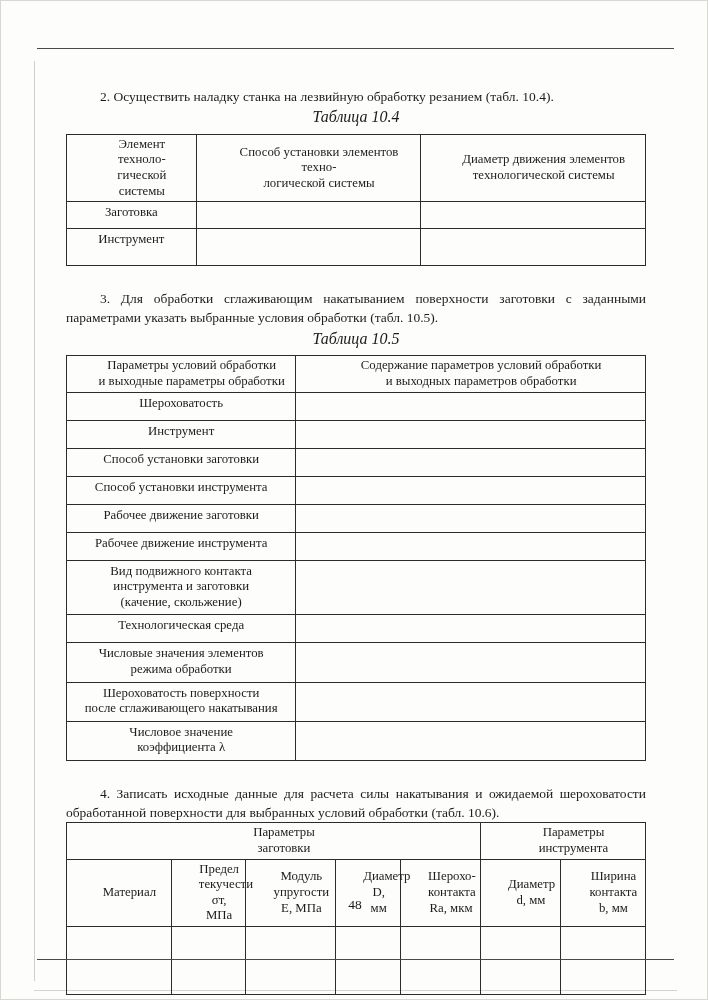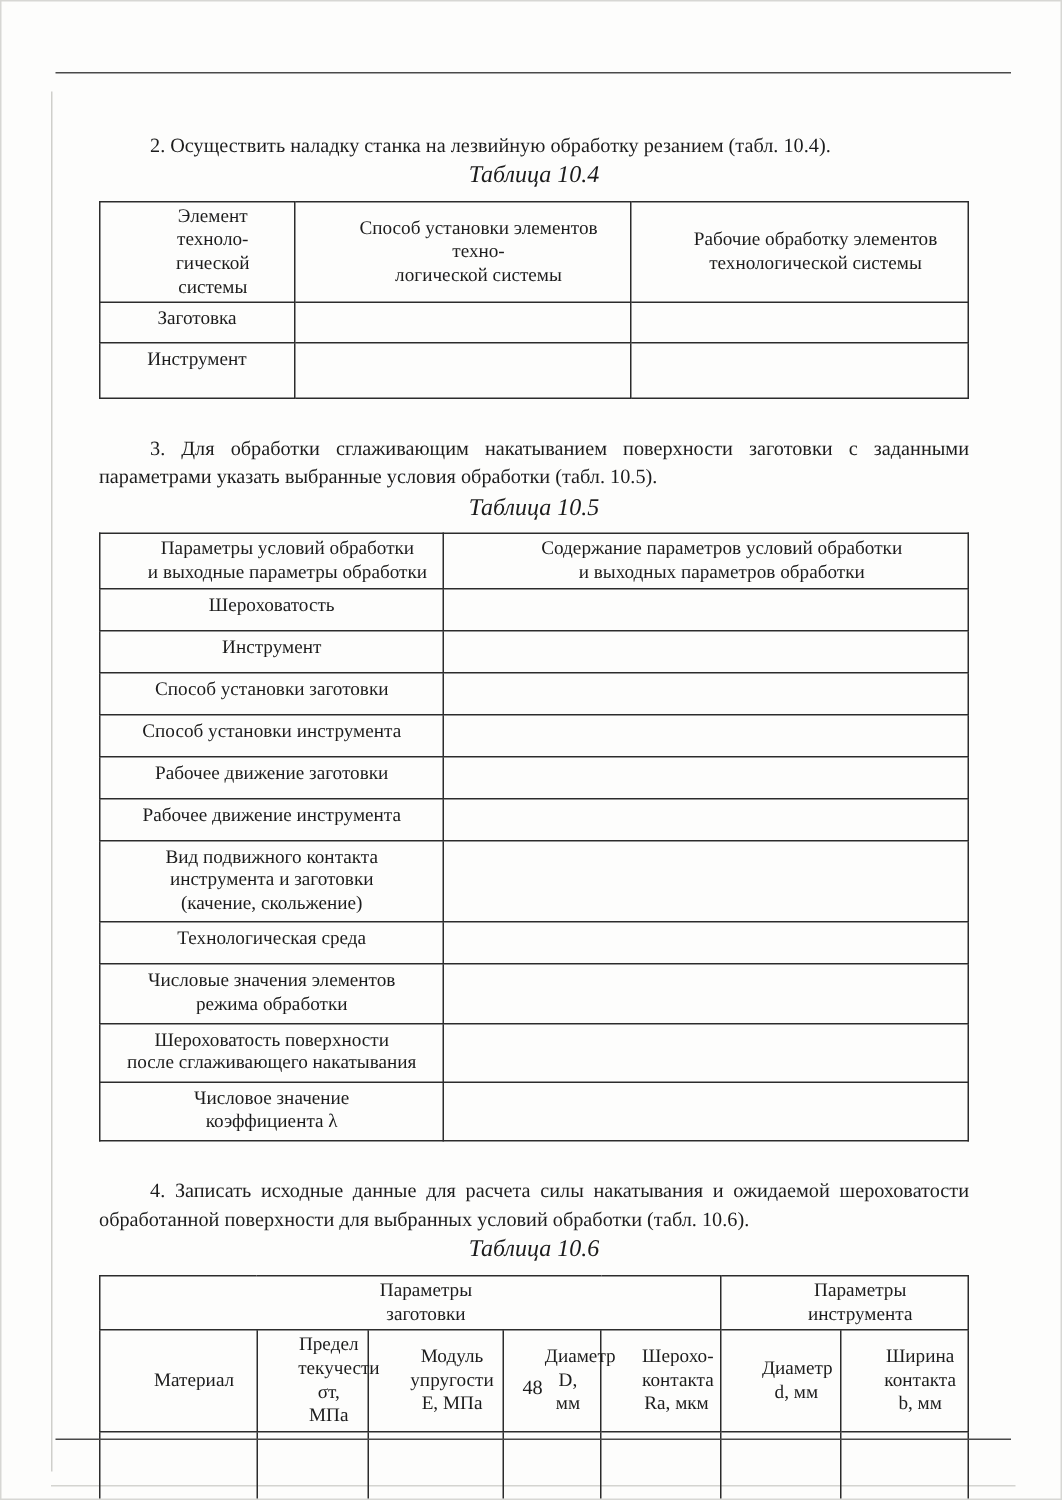--- a/index.html
+++ b/index.html
@@ -87,21 +87,21 @@
   .t106 col.c3 { width: 15.5%; }
   .t106 col.c4 { width: 11.2%; }
   .t106 col.c5 { width: 13.8%; }
   .t106 col.c6 { width: 13.8%; }
   .t106 col.c7 { width: 14.7%; }
   .t106 .row-empty td { height: 68px; }
   .t106 th.sub { vertical-align: middle; }
   .page-number {
     position: absolute;
     left: 0;
-    top: 916px;
+    top: 896px;
     width: 708px;
     text-align: center;
     font-size: 13.5px;
   }
 </style>
 </head>
 <body>
 
 <div class="page">
   <div class="rule rule-top"></div>
@@ -119,21 +119,21 @@
           <col class="c1">
           <col class="c2">
           <col class="c3">
         </colgroup>
       <tbody>
           <tr>
         <th>Элемент техноло-
 гической системы</th>
         <th>Способ установки элементов техно-
 логической системы</th>
-        <th>Рабочие обработку элементов
+        <th>Диаметр движения элементов
 технологической системы</th>
       </tr>
       <tr class="row-zag">
         <td>Заготовка</td>
         <td></td>
         <td></td>
       </tr>
       <tr class="row-instr">
         <td>Инструмент</td>
         <td></td>
@@ -205,21 +205,20 @@
       <tr>
         <td>Числовое значение
 коэффициента λ</td>
         <td></td>
       </tr>
     </tbody>
       </table>
 
     <p class="body-par mt-sec">4. Записать исходные данные для расчета силы накатывания и ожидаемой шероховатости обработанной поверхности для выбранных условий обработки (табл. 10.6).</p>
 
-    <div class="caption">Таблица 10.6</div>
 
     <table class="t106">
       <colgroup>
         <col class="c1">
           <col class="c2">
           <col class="c3">
           <col class="c4">
         <col class="c5">
           <col class="c6">
           <col class="c7">

